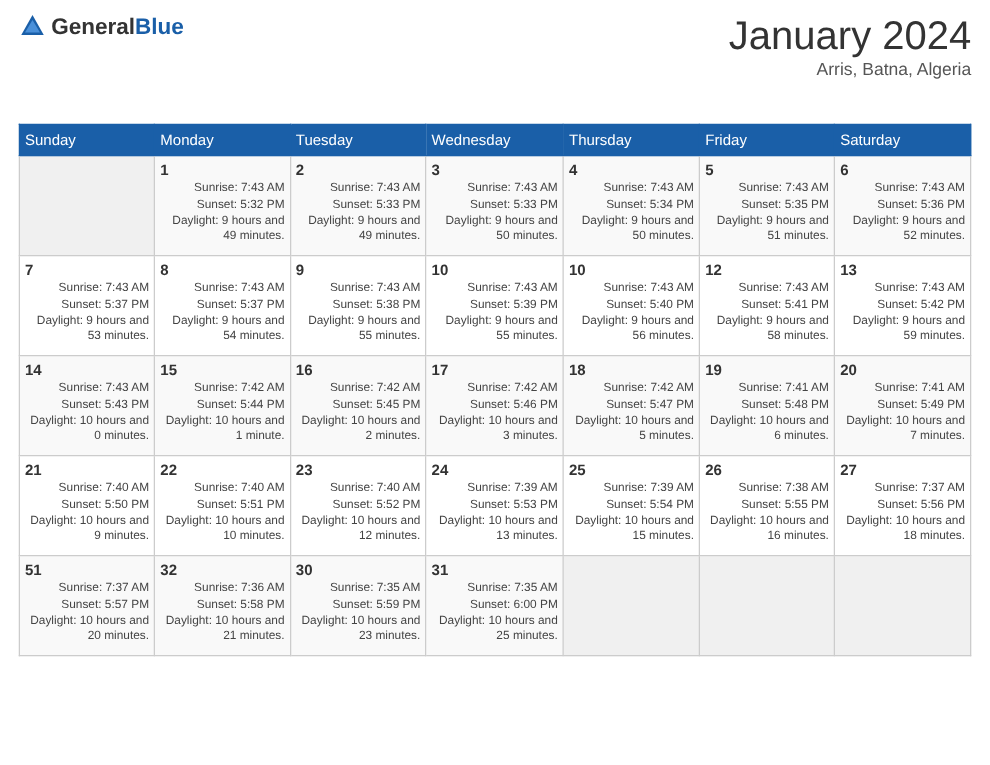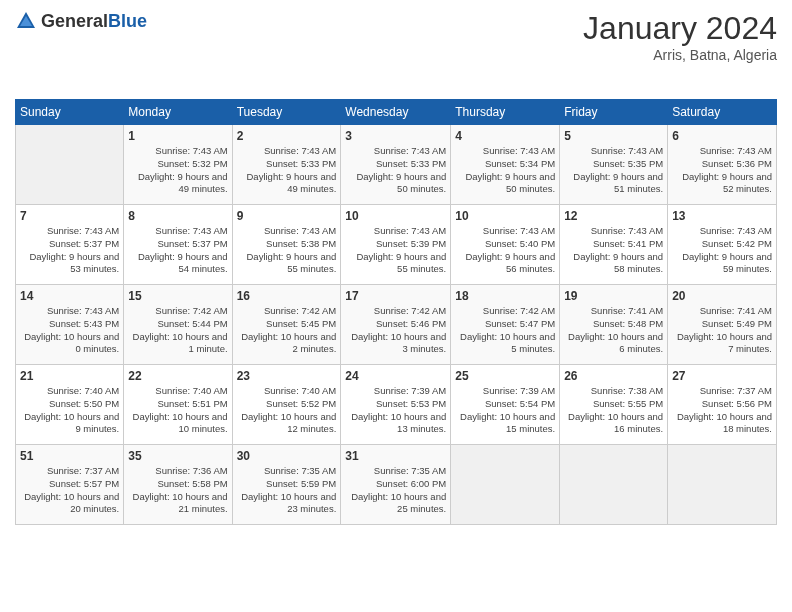--- a/index.html
+++ b/index.html
@@ -237,21 +237,21 @@
             <span class="day-number">27</span>
             <div class="cell-content">Sunrise: 7:37 AM<br>Sunset: 5:56 PM<br>Daylight: 10 hours and 18 minutes.</div>
           </td>
         </tr>
         <tr>
           <td>
             <span class="day-number">51</span>
             <div class="cell-content">Sunrise: 7:37 AM<br>Sunset: 5:57 PM<br>Daylight: 10 hours and 20 minutes.</div>
           </td>
           <td>
-            <span class="day-number">35</span>
+            <span class="day-number">32</span>
             <div class="cell-content">Sunrise: 7:36 AM<br>Sunset: 5:58 PM<br>Daylight: 10 hours and 21 minutes.</div>
           </td>
           <td>
             <span class="day-number">30</span>
             <div class="cell-content">Sunrise: 7:35 AM<br>Sunset: 5:59 PM<br>Daylight: 10 hours and 23 minutes.</div>
           </td>
           <td>
             <span class="day-number">31</span>
             <div class="cell-content">Sunrise: 7:35 AM<br>Sunset: 6:00 PM<br>Daylight: 10 hours and 25 minutes.</div>
           </td>

